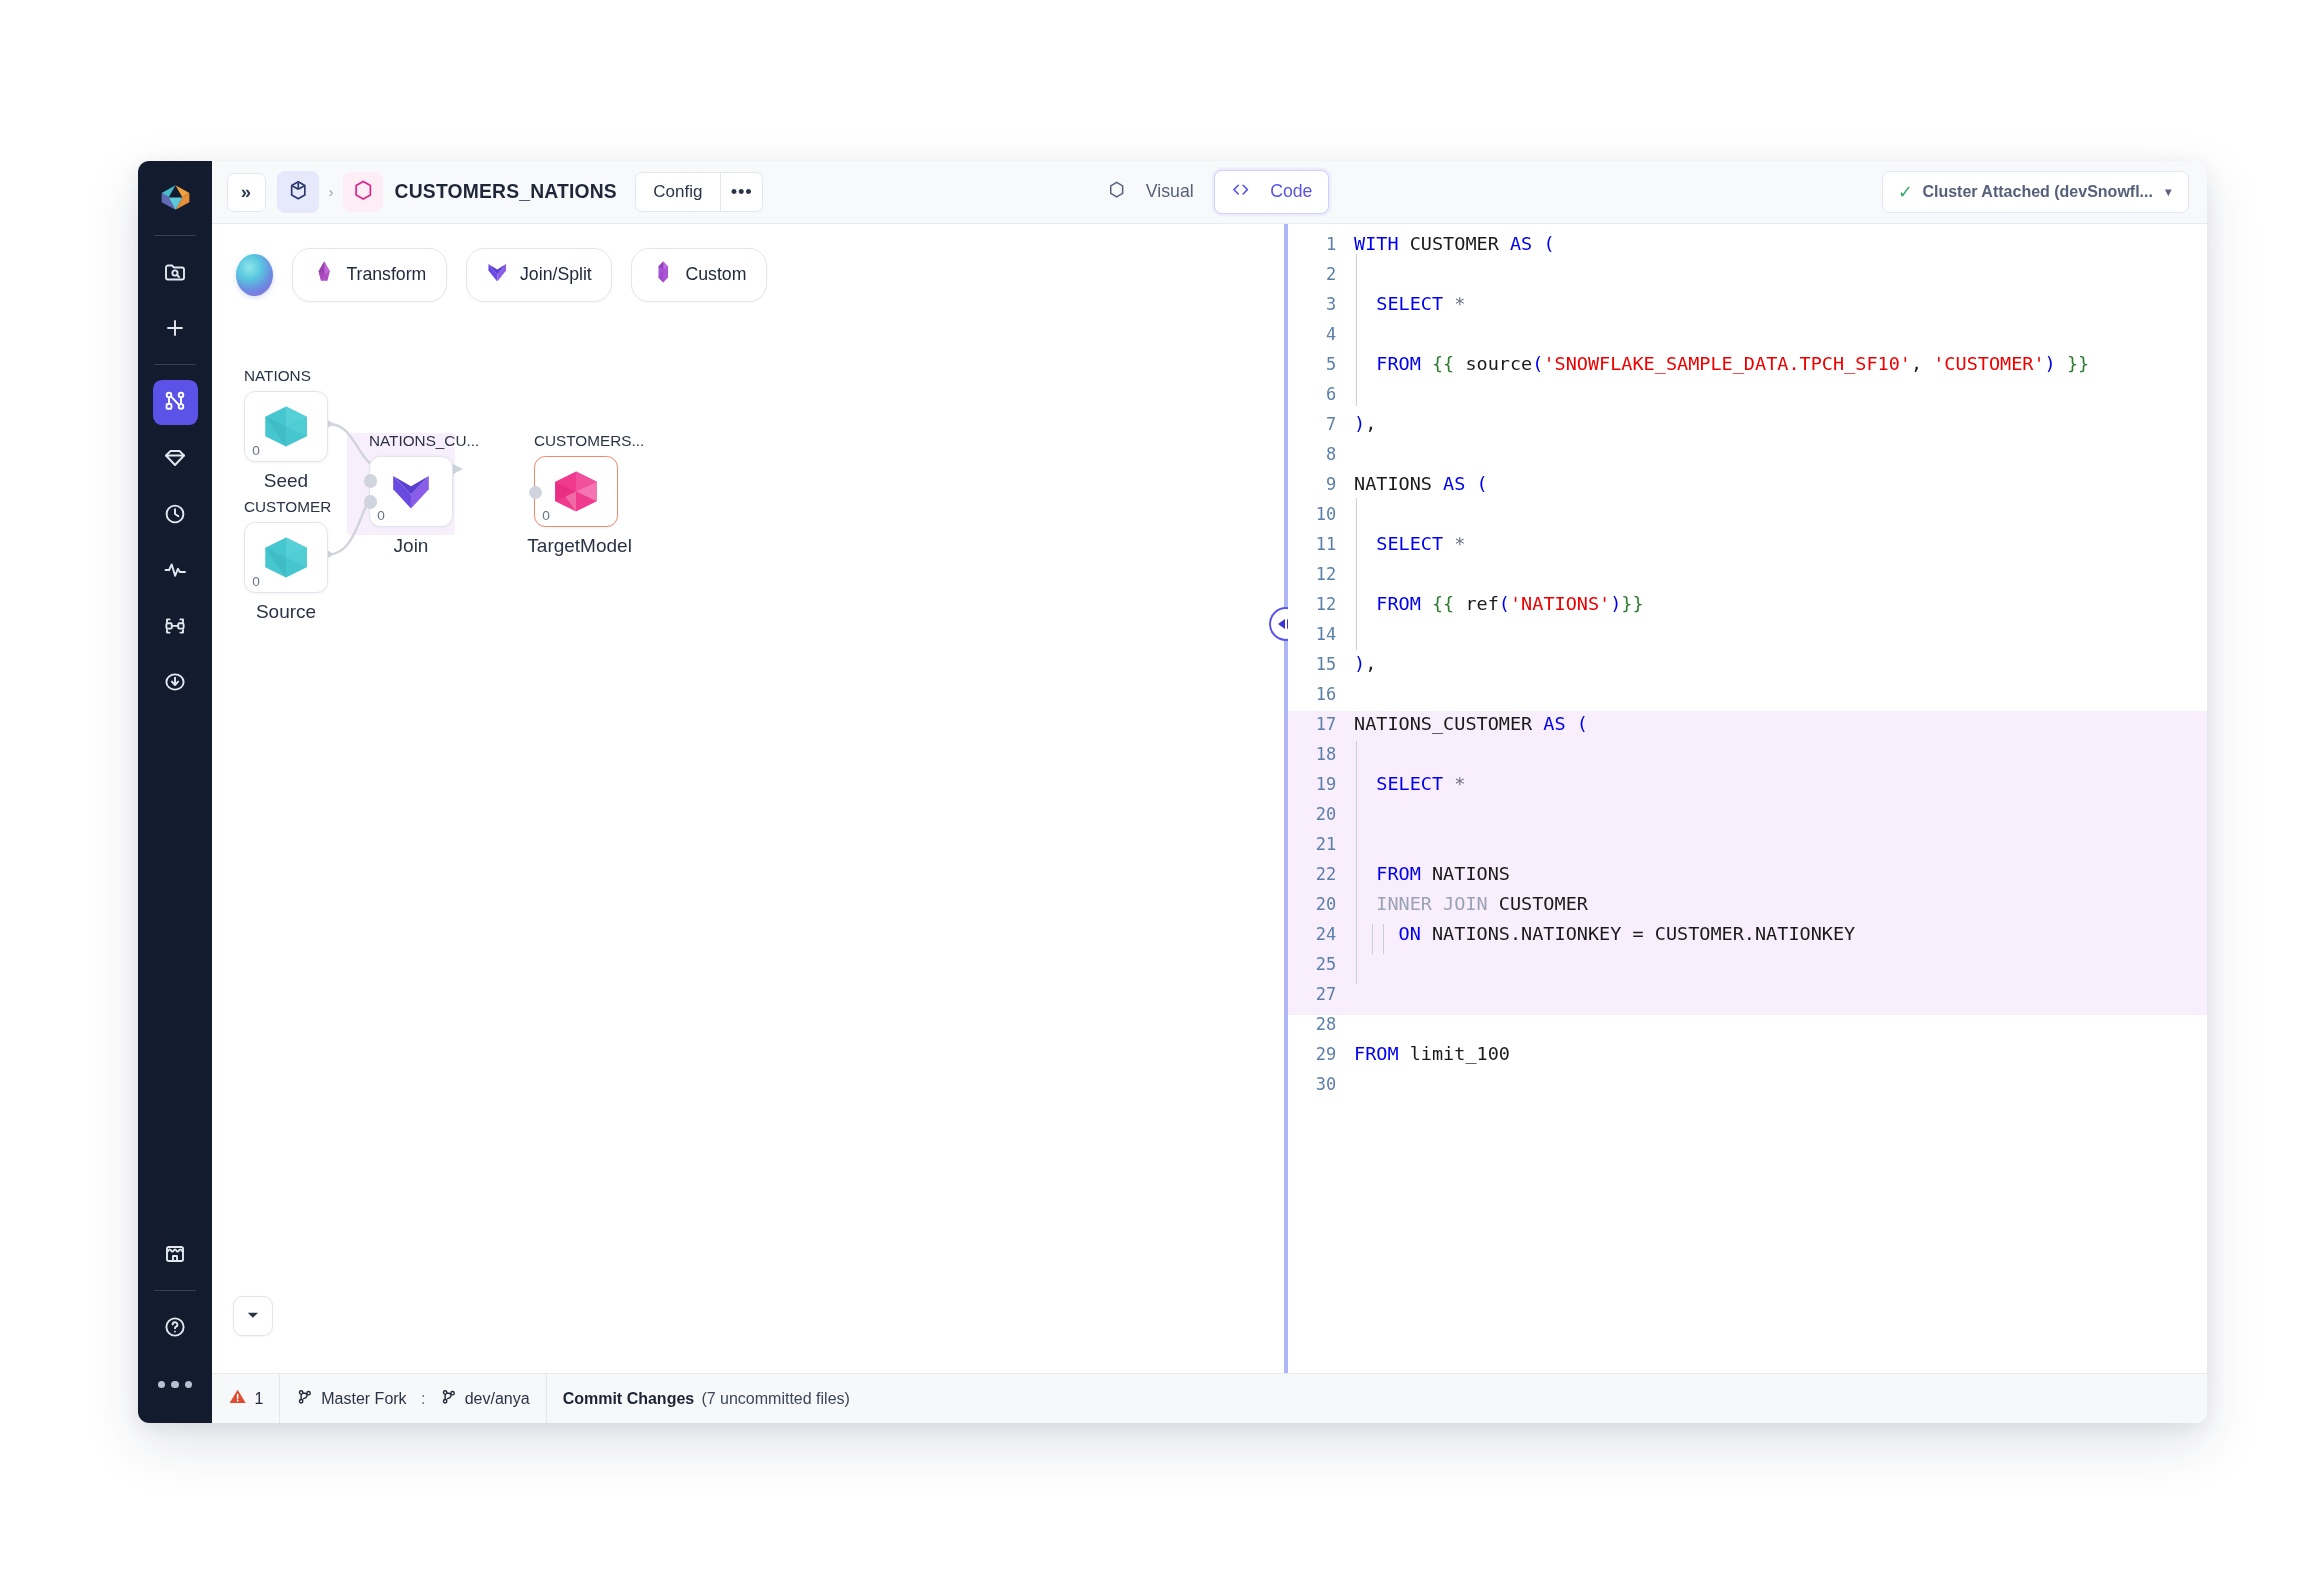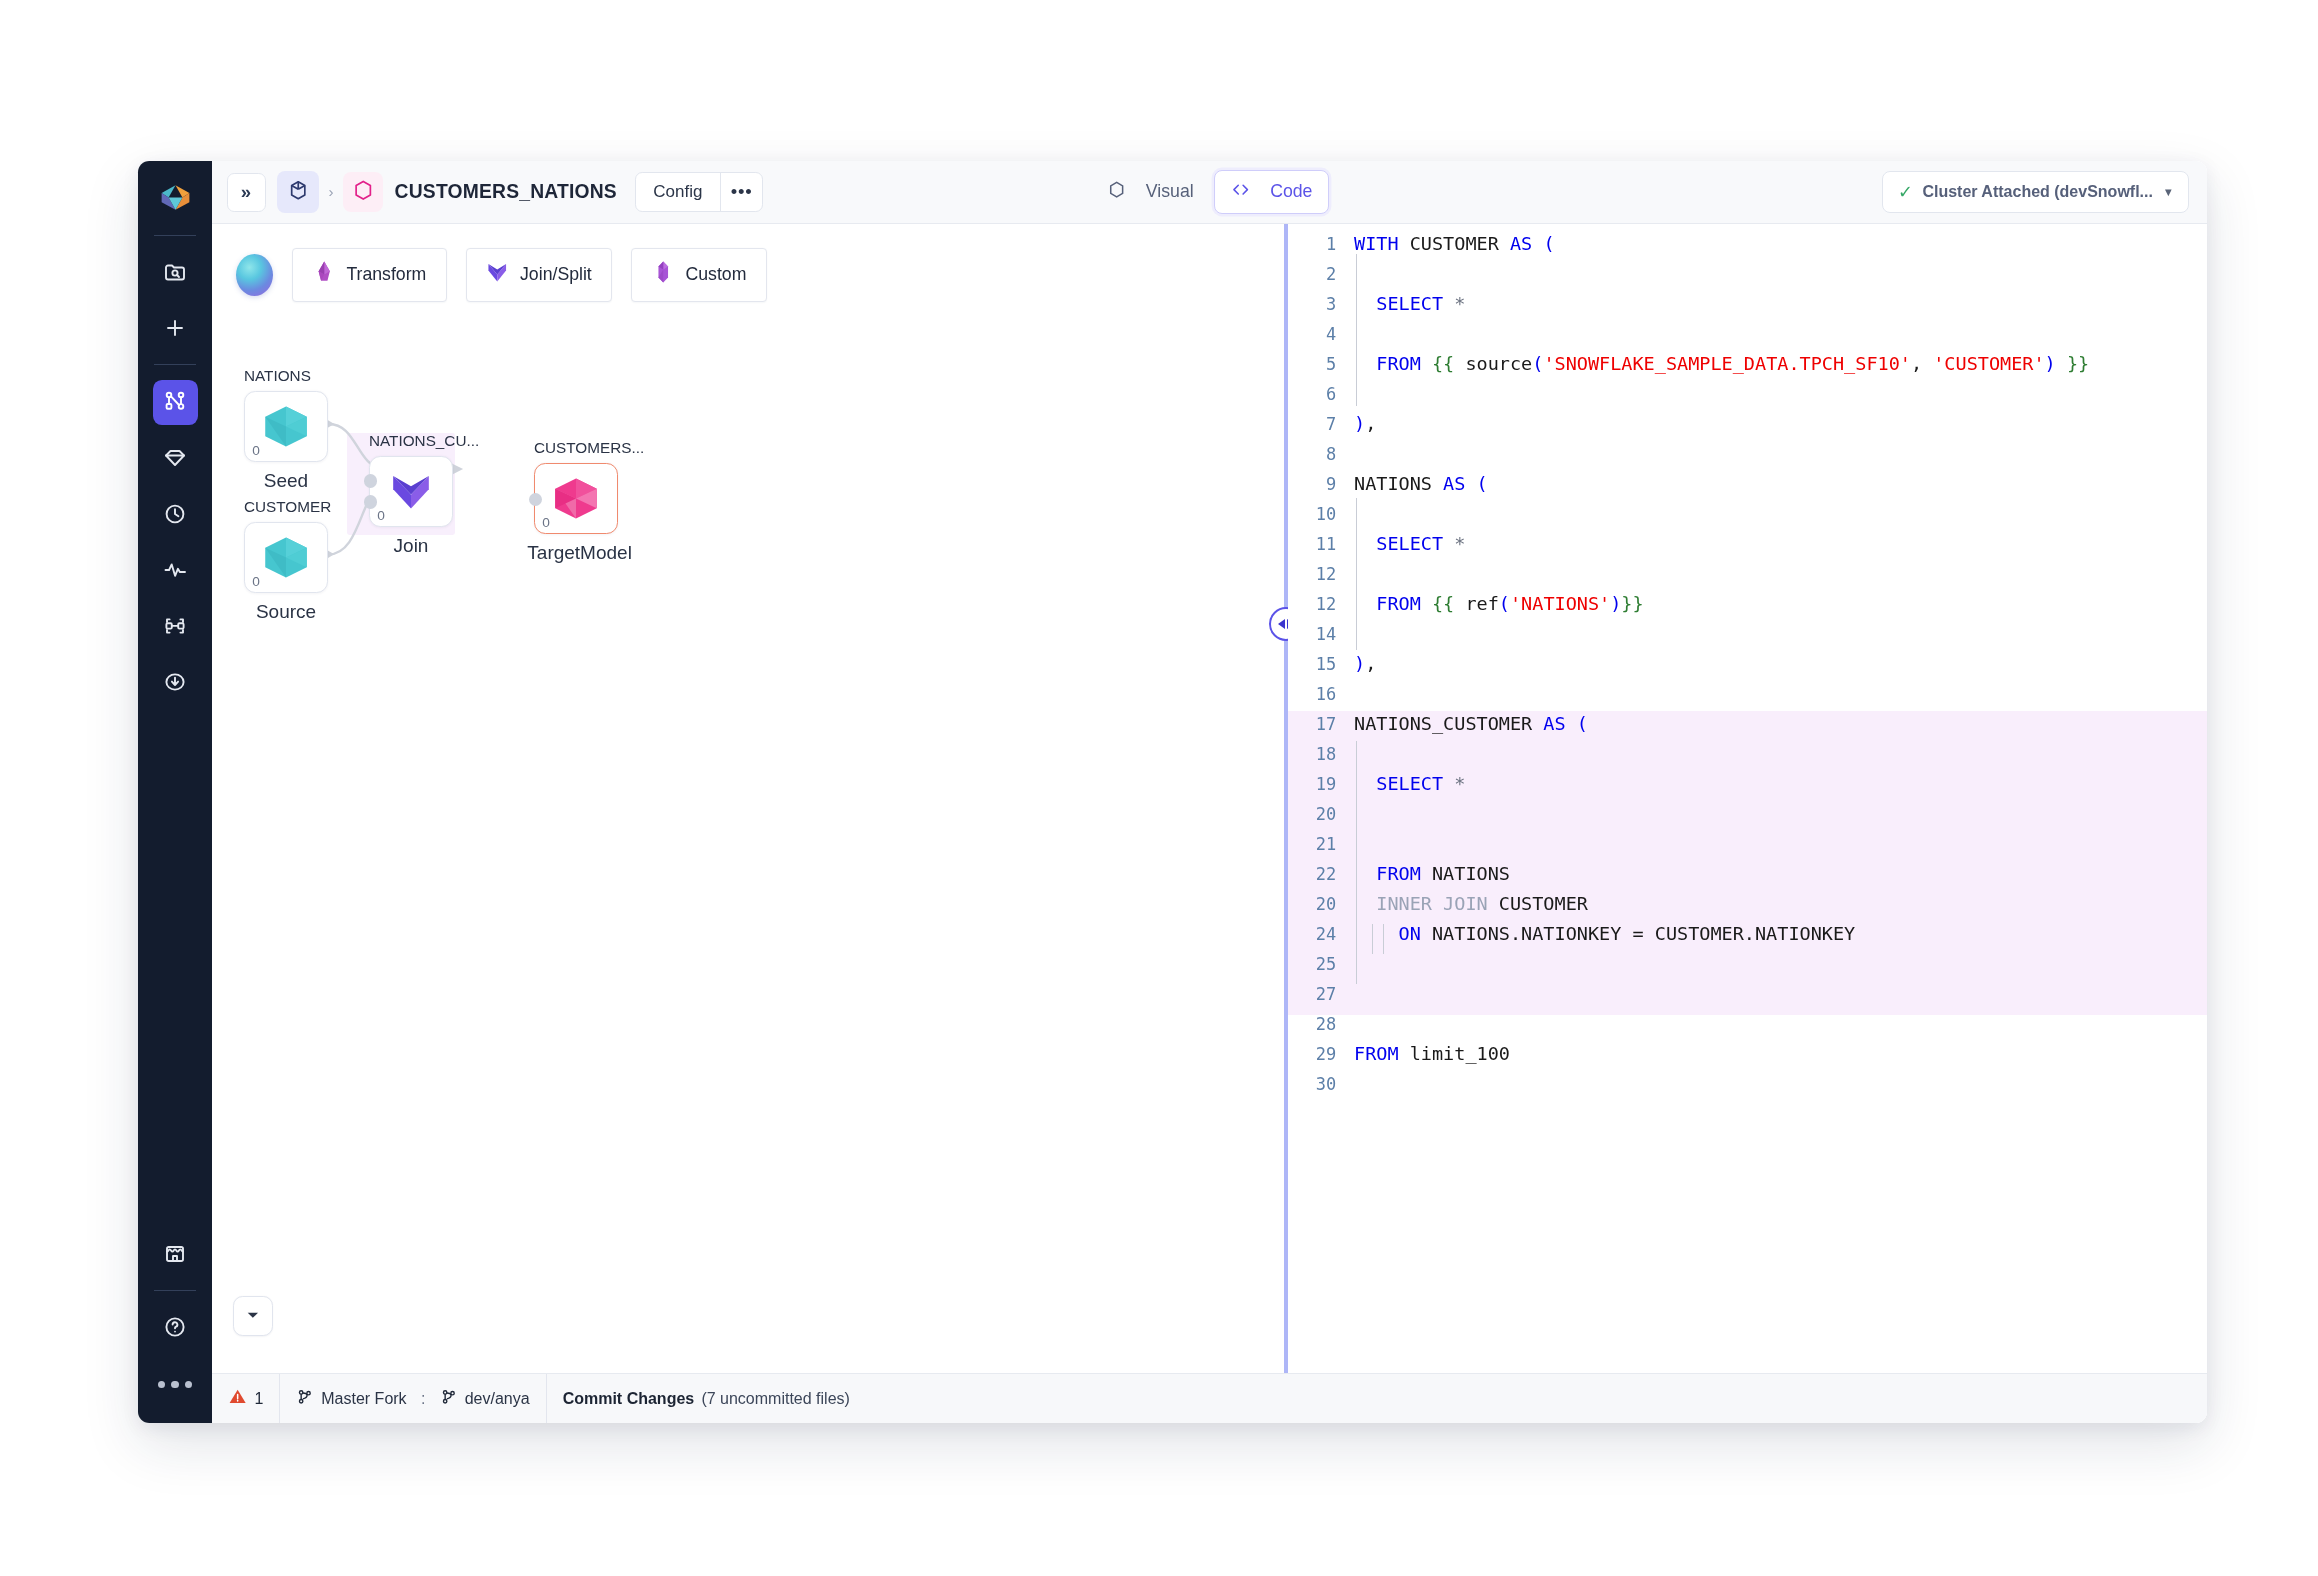--- a/index.html
+++ b/index.html
@@ -130,21 +130,21 @@
   #canvas-toolbar {
     position: absolute; left: 24px; top: 24px; display: flex; align-items: center; gap: 19.3px;
   }
   .orb {
     width: 37px; height: 42px; border-radius: 50%;
     background: radial-gradient(circle at 36% 32%, #8fe6ea 0%, #59c7e0 32%, #6b8ae0 62%, #7f7ae0 78%, #f0a978 100%);
     box-shadow: 0 1.6px 5.6px rgba(90,110,190,.25);
   }
   .tool-btn {
     display: flex; align-items: center; gap: 11.3px;
-    border: 0.8px solid #e3e6ee; border-radius: 4px; background: #fff;
+    border: 0.8px solid #e3e6ee; border-radius: 18px; background: #fff;
     padding: 11.3px 19.3px; font-size: 17.7px; color: #232b3d; cursor: pointer;
     box-shadow: 0 0.8px 1.6px rgba(30,40,70,.04);
   }
   .tool-btn svg { width: 22.5px; height: 24px; }
 
   
   .node-wrap { position: absolute; }
   .node-label {
     font-size: 15.3px; color: #2a3345; text-align: left; margin-bottom: 6.4px; white-space: nowrap;
   }
@@ -516,21 +516,21 @@
               <path d="M52 8 L28 33 L28 52 L52 26 Z" fill="#8a5de8"></path>
               <path d="M4 8 L28 33 L52 8 L28 22 Z" fill="#5a3fd0"></path>
             </svg>
             <span class="cnt">0</span>
           </div>
           <div class="node-sub">
             <span>Join</span>
           </div>
         </div>
 
-        <div class="node-wrap" style="left:322px; top:215px;">
+        <div class="node-wrap" style="left:322px; top:208px;">
           <div class="node-label">CUSTOMERS...</div>
           <div class="node-box target">
             <span class="port l"></span>
             <svg viewBox="0 0 64 58" style="width:48px;height:43px">
               <path d="M32 2 L60 16 L60 42 L32 56 L4 42 L4 16 Z" fill="#ef3a8e"></path>
               <path d="M32 2 L60 16 L32 29 Z" fill="#f1509c"></path>
               <path d="M4 16 L32 29 L32 56 Z" fill="#f06aa8"></path>
               <path d="M60 16 L60 42 L32 29 Z" fill="#f475b1"></path>
               <path d="M4 16 L4 42 L32 29 Z" fill="#e82e84"></path>
             </svg>

